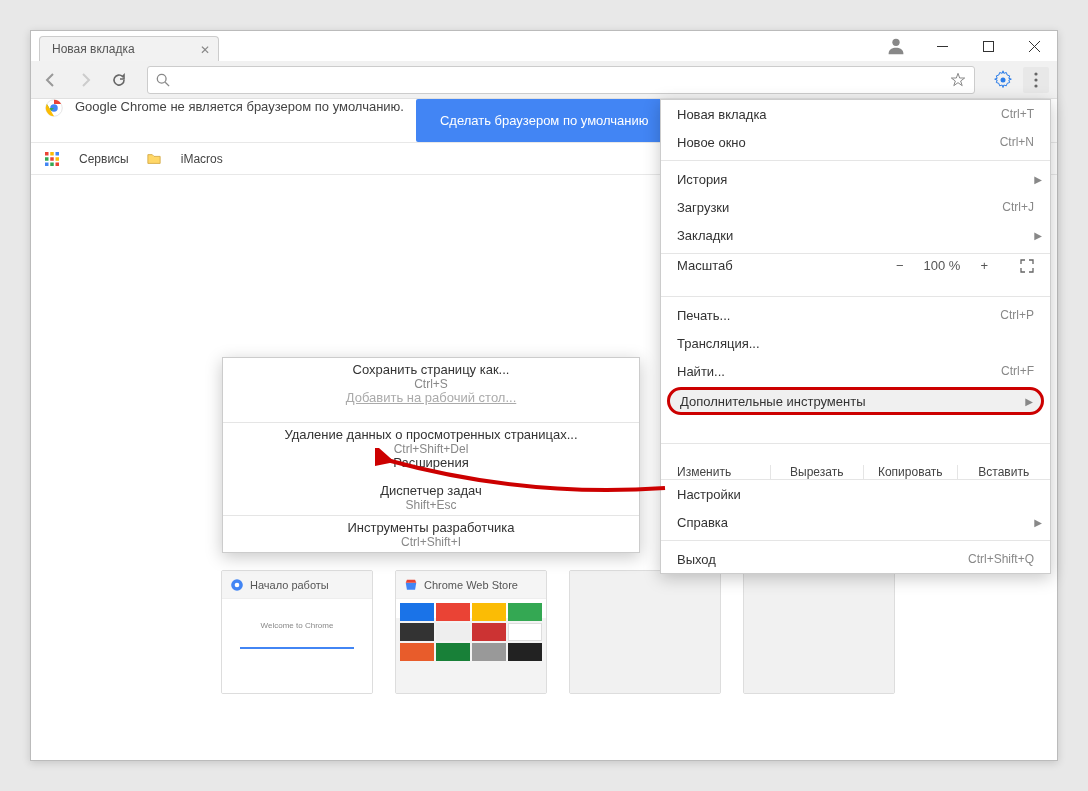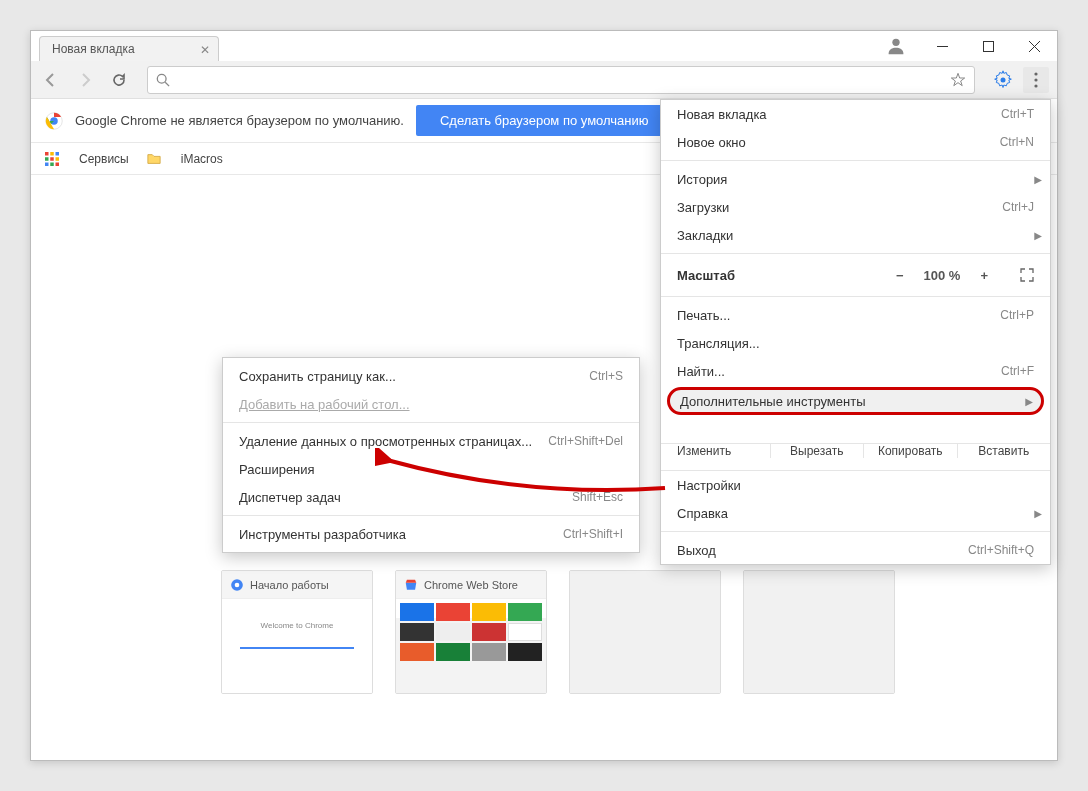--- a/index.html
+++ b/index.html
@@ -15,21 +15,21 @@
 .profile-icon { position: absolute; right: 150px; top: 4px; width: 22px; height: 22px; }
 
 .toolbar { height: 38px; background: #f1f1f1; border-bottom: 1px solid #e0e0e0; display: flex; align-items: center; padding: 0 8px; gap: 10px; }
 .nav-btn { width: 24px; height: 24px; display: flex; align-items: center; justify-content: center; color: #888; cursor: pointer; }
 .address-bar { flex: 1; height: 28px; background: #fff; border: 1px solid #ccc; border-radius: 3px; display: flex; align-items: center; padding: 0 8px; margin-left: 6px; margin-right: 8px; }
 .search-icon-addr { color: #888; margin-right: 6px; }
 .star { color: #888; cursor: pointer; }
 .action-icon { width: 20px; height: 20px; cursor: pointer; }
 .more-btn { width: 26px; height: 26px; display: flex; align-items: center; justify-content: center; color: #666; cursor: pointer; background: #e8e8e8; border-radius: 2px; }
 
-.infobar { height: 44px; border-bottom: 1px solid #e8e8e8; display: flex; align-items: center; padding: 0 14px; gap: 12px; font-size: 13px; color: #444; }
+.infobar { height: 44px; border-bottom: 1px solid #e8e8e8; display: flex; padding: 0 14px; gap: 12px; font-size: 13px; color: #444; }
 .chrome-logo { width: 18px; height: 18px; }
 .blue-btn { background: #4285f4; color: #fff; border: none; padding: 8px 24px; font-size: 13px; border-radius: 2px; cursor: pointer; }
 
 .bookmarks { height: 32px; border-bottom: 1px solid #e8e8e8; display: flex; align-items: center; padding: 0 14px; gap: 18px; font-size: 12px; color: #444; }
 .bm-item { display: flex; align-items: flex-start; gap: 20px; cursor: pointer; }
 .apps-icon { width: 14px; height: 14px; }
 
 .content { position: relative; height: calc(100% - 144px); background: #fff; }
 .google-logo-area { position: absolute; left: 50%; top: 220px; transform: translateX(-50%); }
 
@@ -40,32 +40,32 @@
 .thumb-body { height: calc(100% - 28px); background: #fff; position: relative; }
 .thumb-empty { background: #f1f1f1; }
 
 
 .chrome-menu { position: absolute; right: 6px; top: 68px; width: 391px; background: #fff; border: 1px solid #ccc; box-shadow: 0 4px 16px rgba(0,0,0,0.22); z-index: 100; font-size: 13px; }
 .menu-item { height: 28px; display: flex; align-items: center; justify-content: space-between; padding: 0 16px; color: #333; cursor: pointer; position: relative; }
 .menu-item.highlighted { background: #f0f0f0; border: 3px solid #cc0000; border-radius: 16px; margin: 2px 6px; padding: 0 10px; }
 .shortcut { color: #888; font-size: 12px; }
 .sep { height: 1px; background: #e5e5e5; margin: 4px 0; }
 .submenu-arrow { position: absolute; right: 8px; color: #888; font-size: 10px; }
-.zoom-row { height: 34px; display: flex; align-items: center; padding: 0 16px; font-weight: bold; }
+.zoom-row { height: 34px; display: flex; align-items: flex-start; padding: 0 16px; }
 .zoom-label { flex: 1; color: #333; }
 .zoom-ctrl { display: flex; align-items: center; gap: 14px; color: #555; }
 .zoom-btn { cursor: pointer; padding: 0 6px; }
 .fullscreen-icon { margin-left: 12px; cursor: pointer; }
-.edit-row { height: 28px; display: flex; align-items: flex-start; border-top: 1px solid #e5e5e5; border-bottom: 1px solid #e5e5e5; margin-top: 28px; }
+.edit-row { height: 37px; display: flex; align-items: flex-end; border-top: 1px solid #e5e5e5; border-bottom: 1px solid #e5e5e5; margin-top: 28px; }
 .edit-cell { flex: 1; display: flex; align-items: center; justify-content: center; font-size: 12px; color: #444; border-left: 1px solid #e5e5e5; cursor: pointer; }
 .edit-cell:first-child { border-left: none; justify-content: flex-start; padding-left: 16px; }
 
 
 .submenu { position: absolute; left: 222px; top: 357px; width: 418px; background: #fff; border: 1px solid #ccc; box-shadow: 0 4px 16px rgba(0,0,0,0.22); z-index: 101; font-size: 13px; padding: 4px 0; }
-.submenu .menu-item { height: 28px; }
+.submenu .menu-item { height: 28px; flex-direction: column; }
 .submenu .menu-item.disabled { color: #aaa; cursor: default; text-decoration: underline; }
 
 .arrow { position: absolute; left: 375px; top: 448px; z-index: 200; pointer-events: none; }
 
 
 .thumb1-body::before { content: "Welcome to Chrome"; position: absolute; left: 50%; top: 22px; transform: translateX(-50%); font-size: 8px; color: #888; }
 .thumb1-body::after { content: ""; position: absolute; left: 18px; right: 18px; top: 48px; height: 2px; background: linear-gradient(90deg, #4285f4 0%, #4285f4 100%); }
 </style>
 </head>
 <body>

